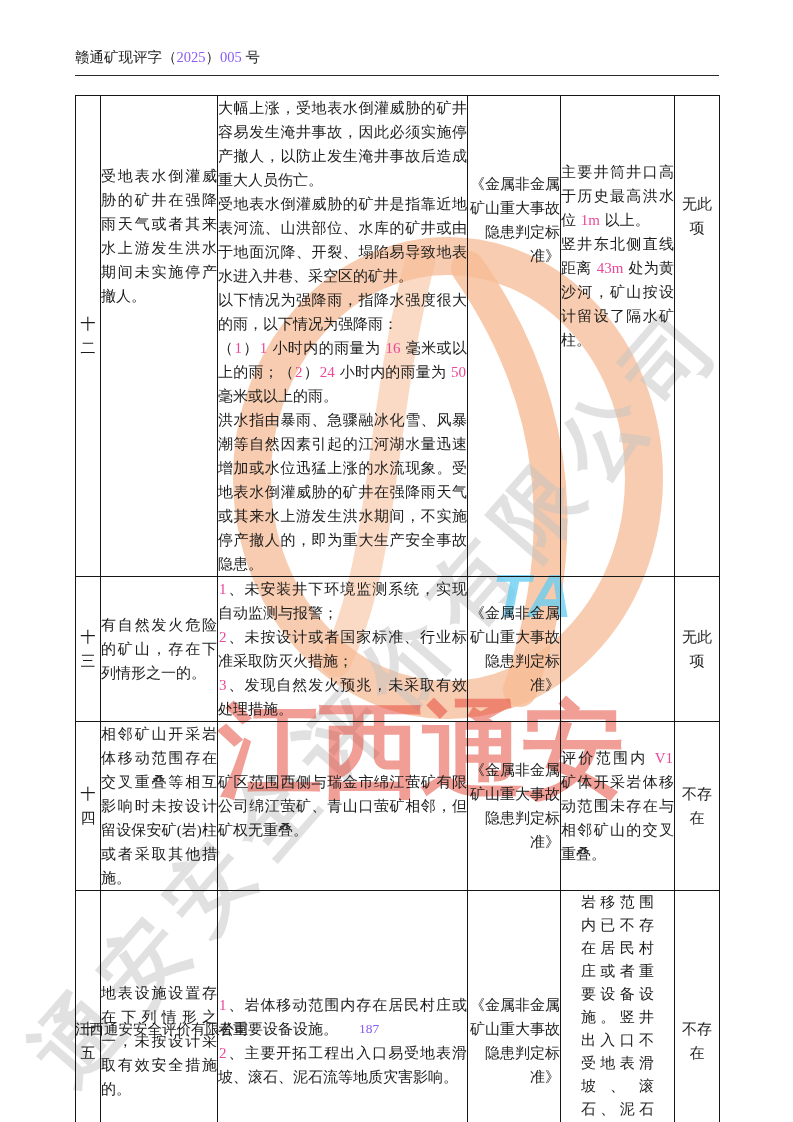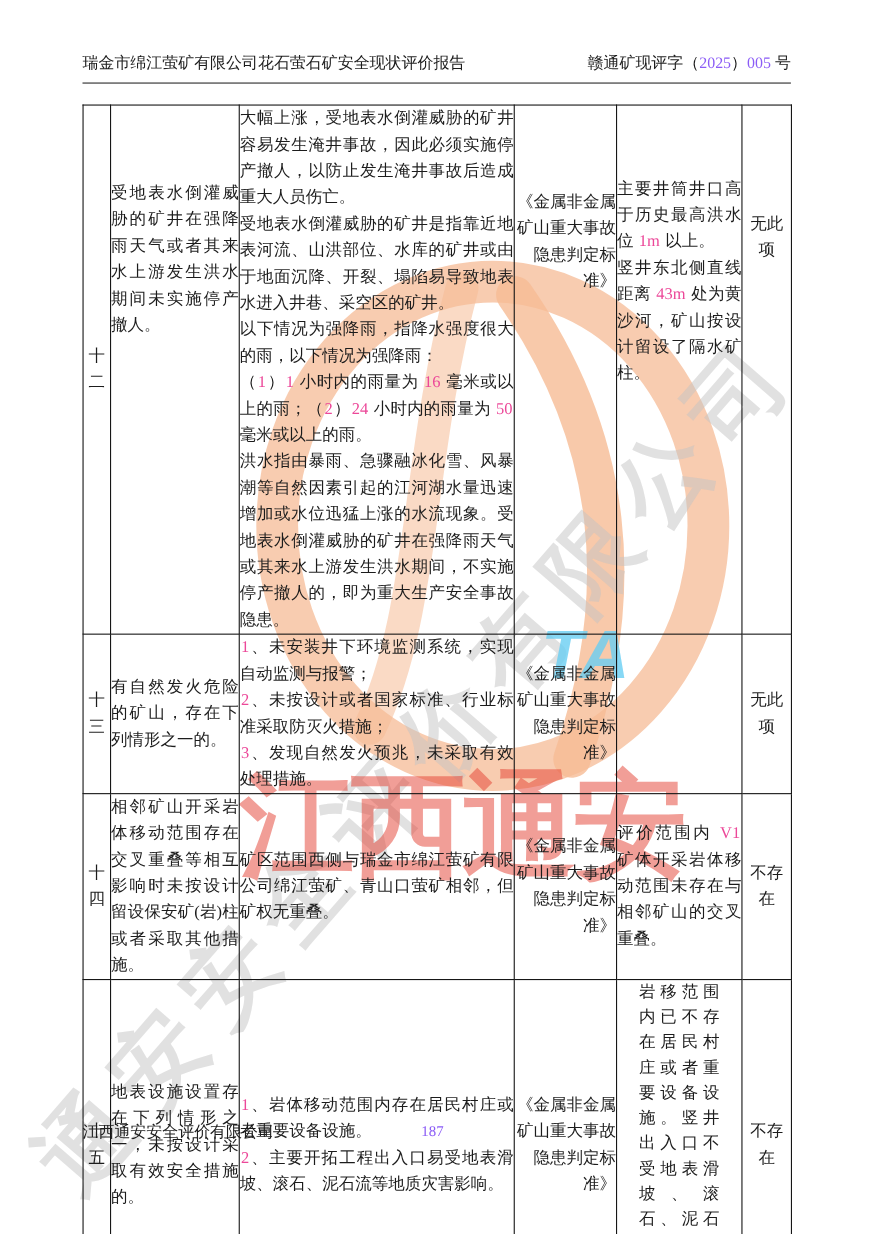--- a/index.html
+++ b/index.html
@@ -31,21 +31,21 @@
   
   .header{
     position:absolute; left:75px; top:48px; width:644px; z-index:1;
     font-size:14.5px; display:flex; justify-content:space-between;
     border-bottom:1.5px solid #2a2a2a; padding-bottom:8px;
   }
   .footer{
     position:absolute; left:75px; top:1020px; width:644px; z-index:1;
     font-size:14.5px;
   }
-  .footer .pageno{position:absolute; left:308px; top:1px; font-size:13.5px;}
+  .footer .pageno{position:absolute; left:284px; top:1px; font-size:13.5px;}
   
   table.t{
     position:absolute; left:75px; top:95px; z-index:1;
     width:644px; border-collapse:collapse; table-layout:fixed;
     background:transparent;
   }
   table.t td{
     border:1.5px solid #161616; font-size:15px; line-height:24px;
     padding:0; vertical-align:middle; overflow:hidden;
     background:transparent;
@@ -78,21 +78,20 @@
       <ellipse cx="448" cy="478" rx="196" ry="222" fill="none" stroke="rgba(246,187,149,0.75)" stroke-width="38"></ellipse>
       <path d="M 468 268 C 560 400 572 540 520 690" fill="none" stroke="rgba(246,187,149,0.8)" stroke-width="34" stroke-linecap="round"></path>
       <path d="M 420 262 C 378 420 386 560 336 662" fill="none" stroke="rgba(246,187,149,0.55)" stroke-width="30" stroke-linecap="round"></path>
     </svg>
     <div class="wm-diag">通安安全评价有限公司</div>
     <div class="wm-blue">TA</div>
     <div class="wm-red">江西通安</div>
   </div>
 
   <div class="header">
-    <span>瑞金市绵江萤矿有限公司花石萤石矿安全现状评价报告</span>
     <span class="autonum dark">赣通矿现评字（<span class="num">2025</span>）<span class="num">005</span> 号</span>
   </div>
 
   <table class="t">
     <colgroup>
       <col style="width:25px">
         <col style="width:117px">
         <col style="width:250px">
       <col style="width:93px">
         <col style="width:114px">

